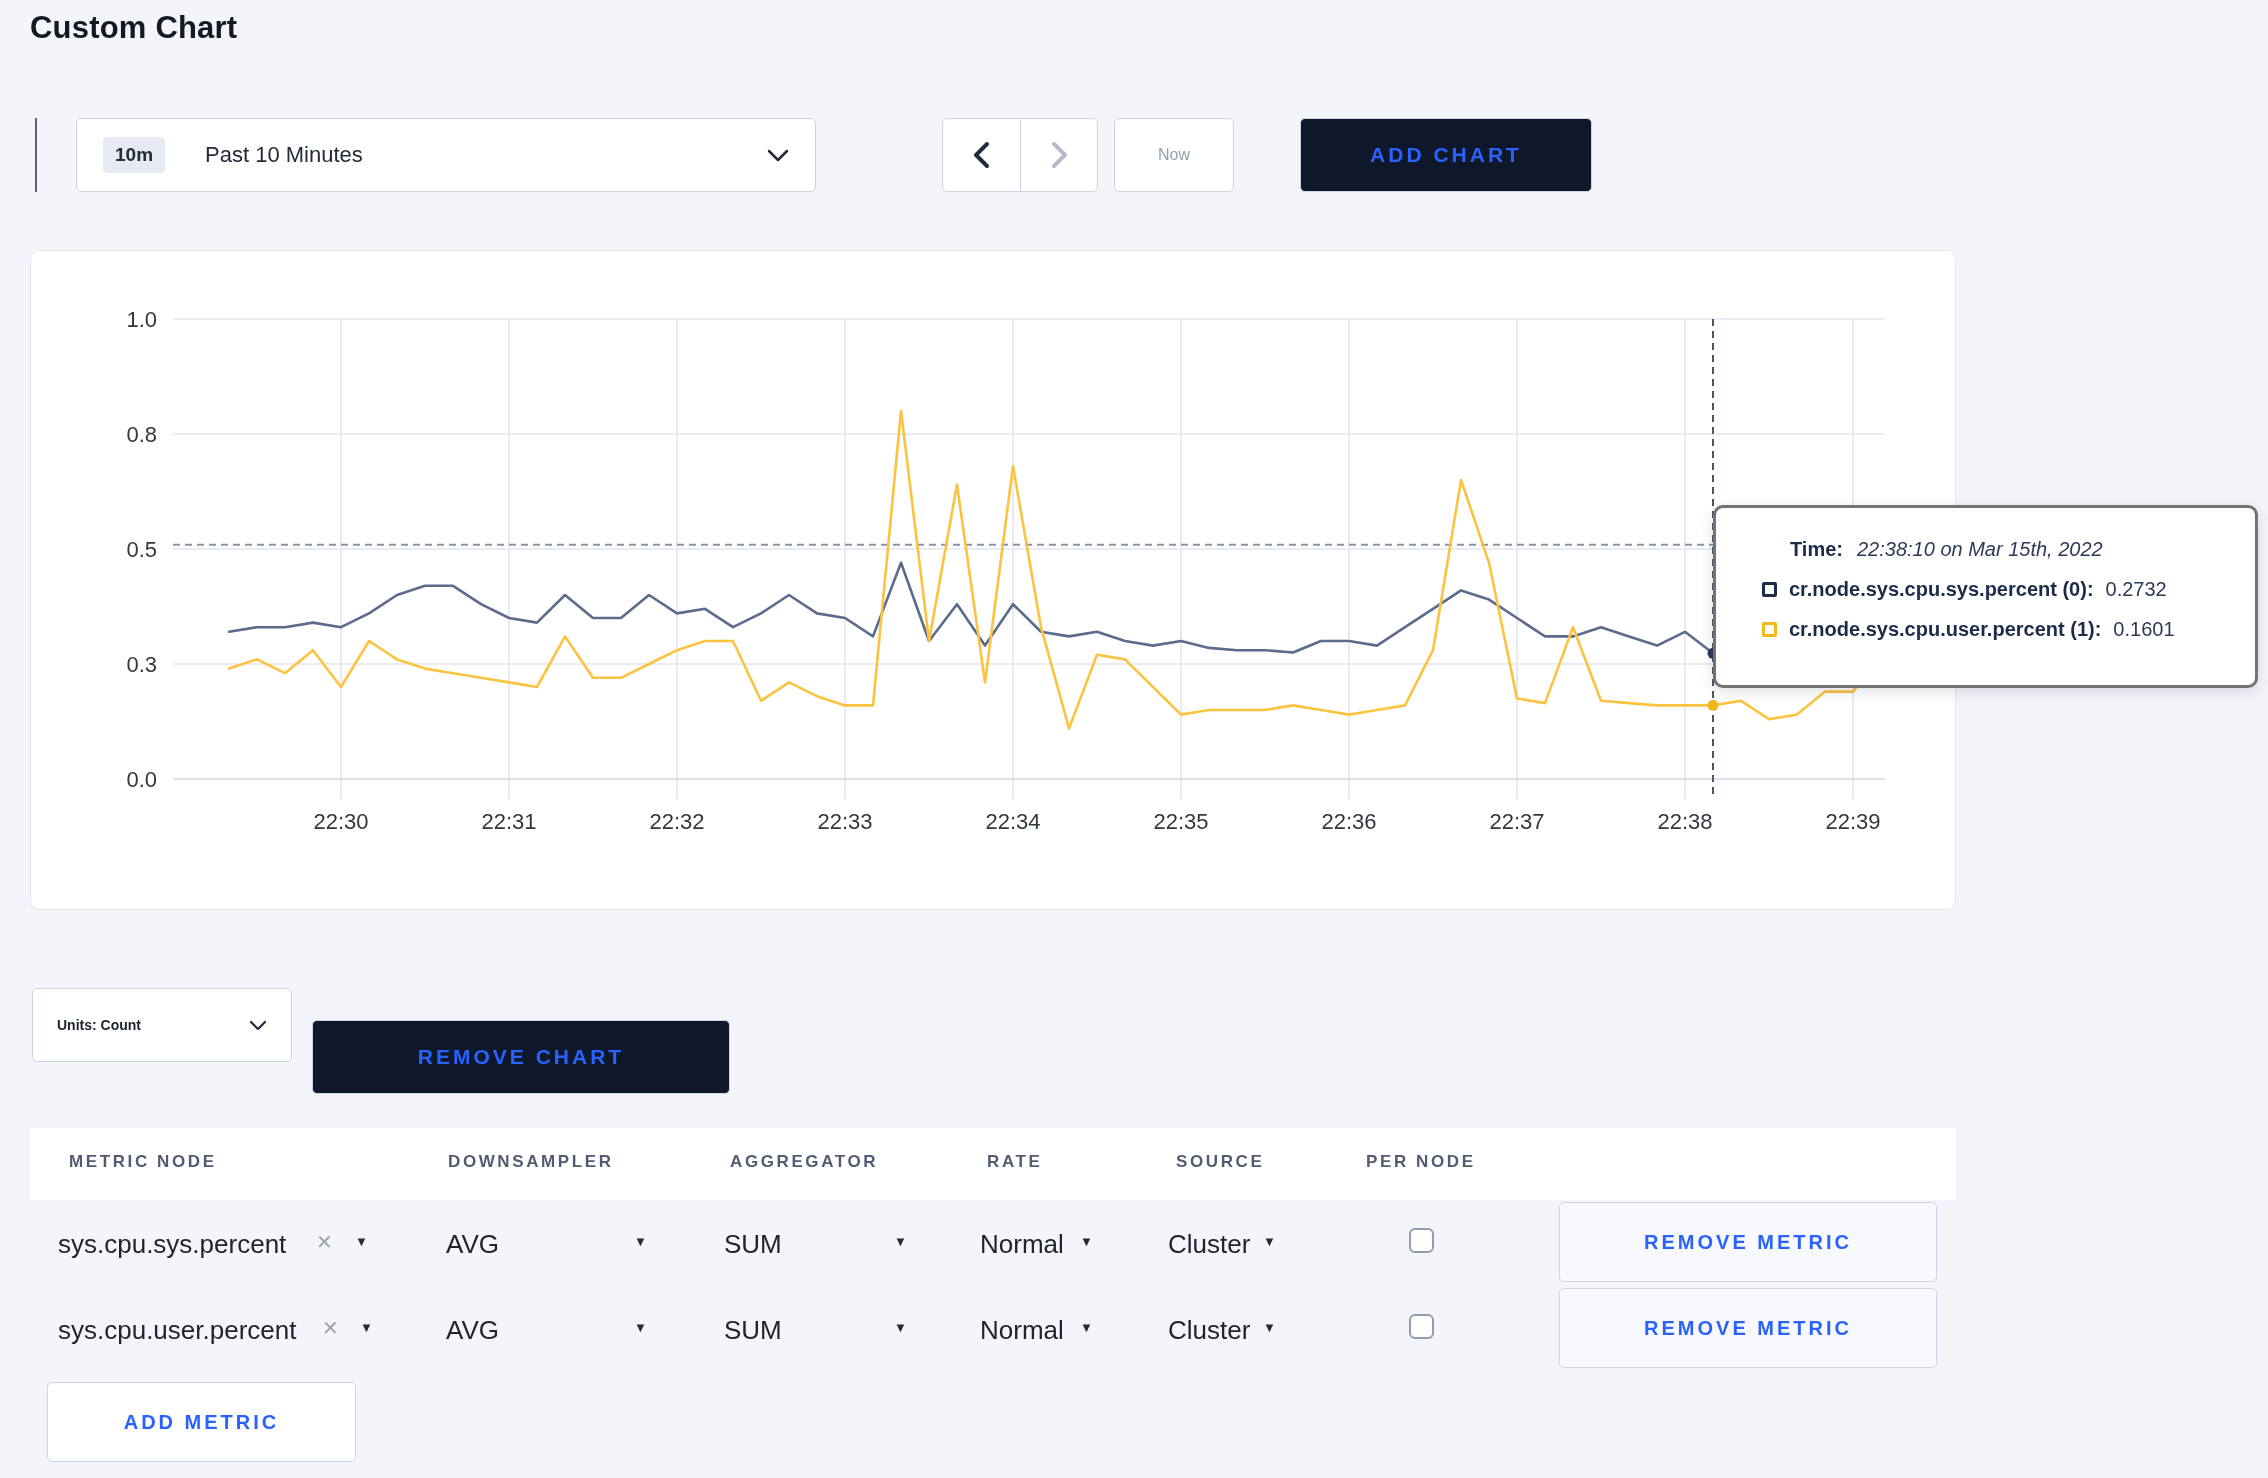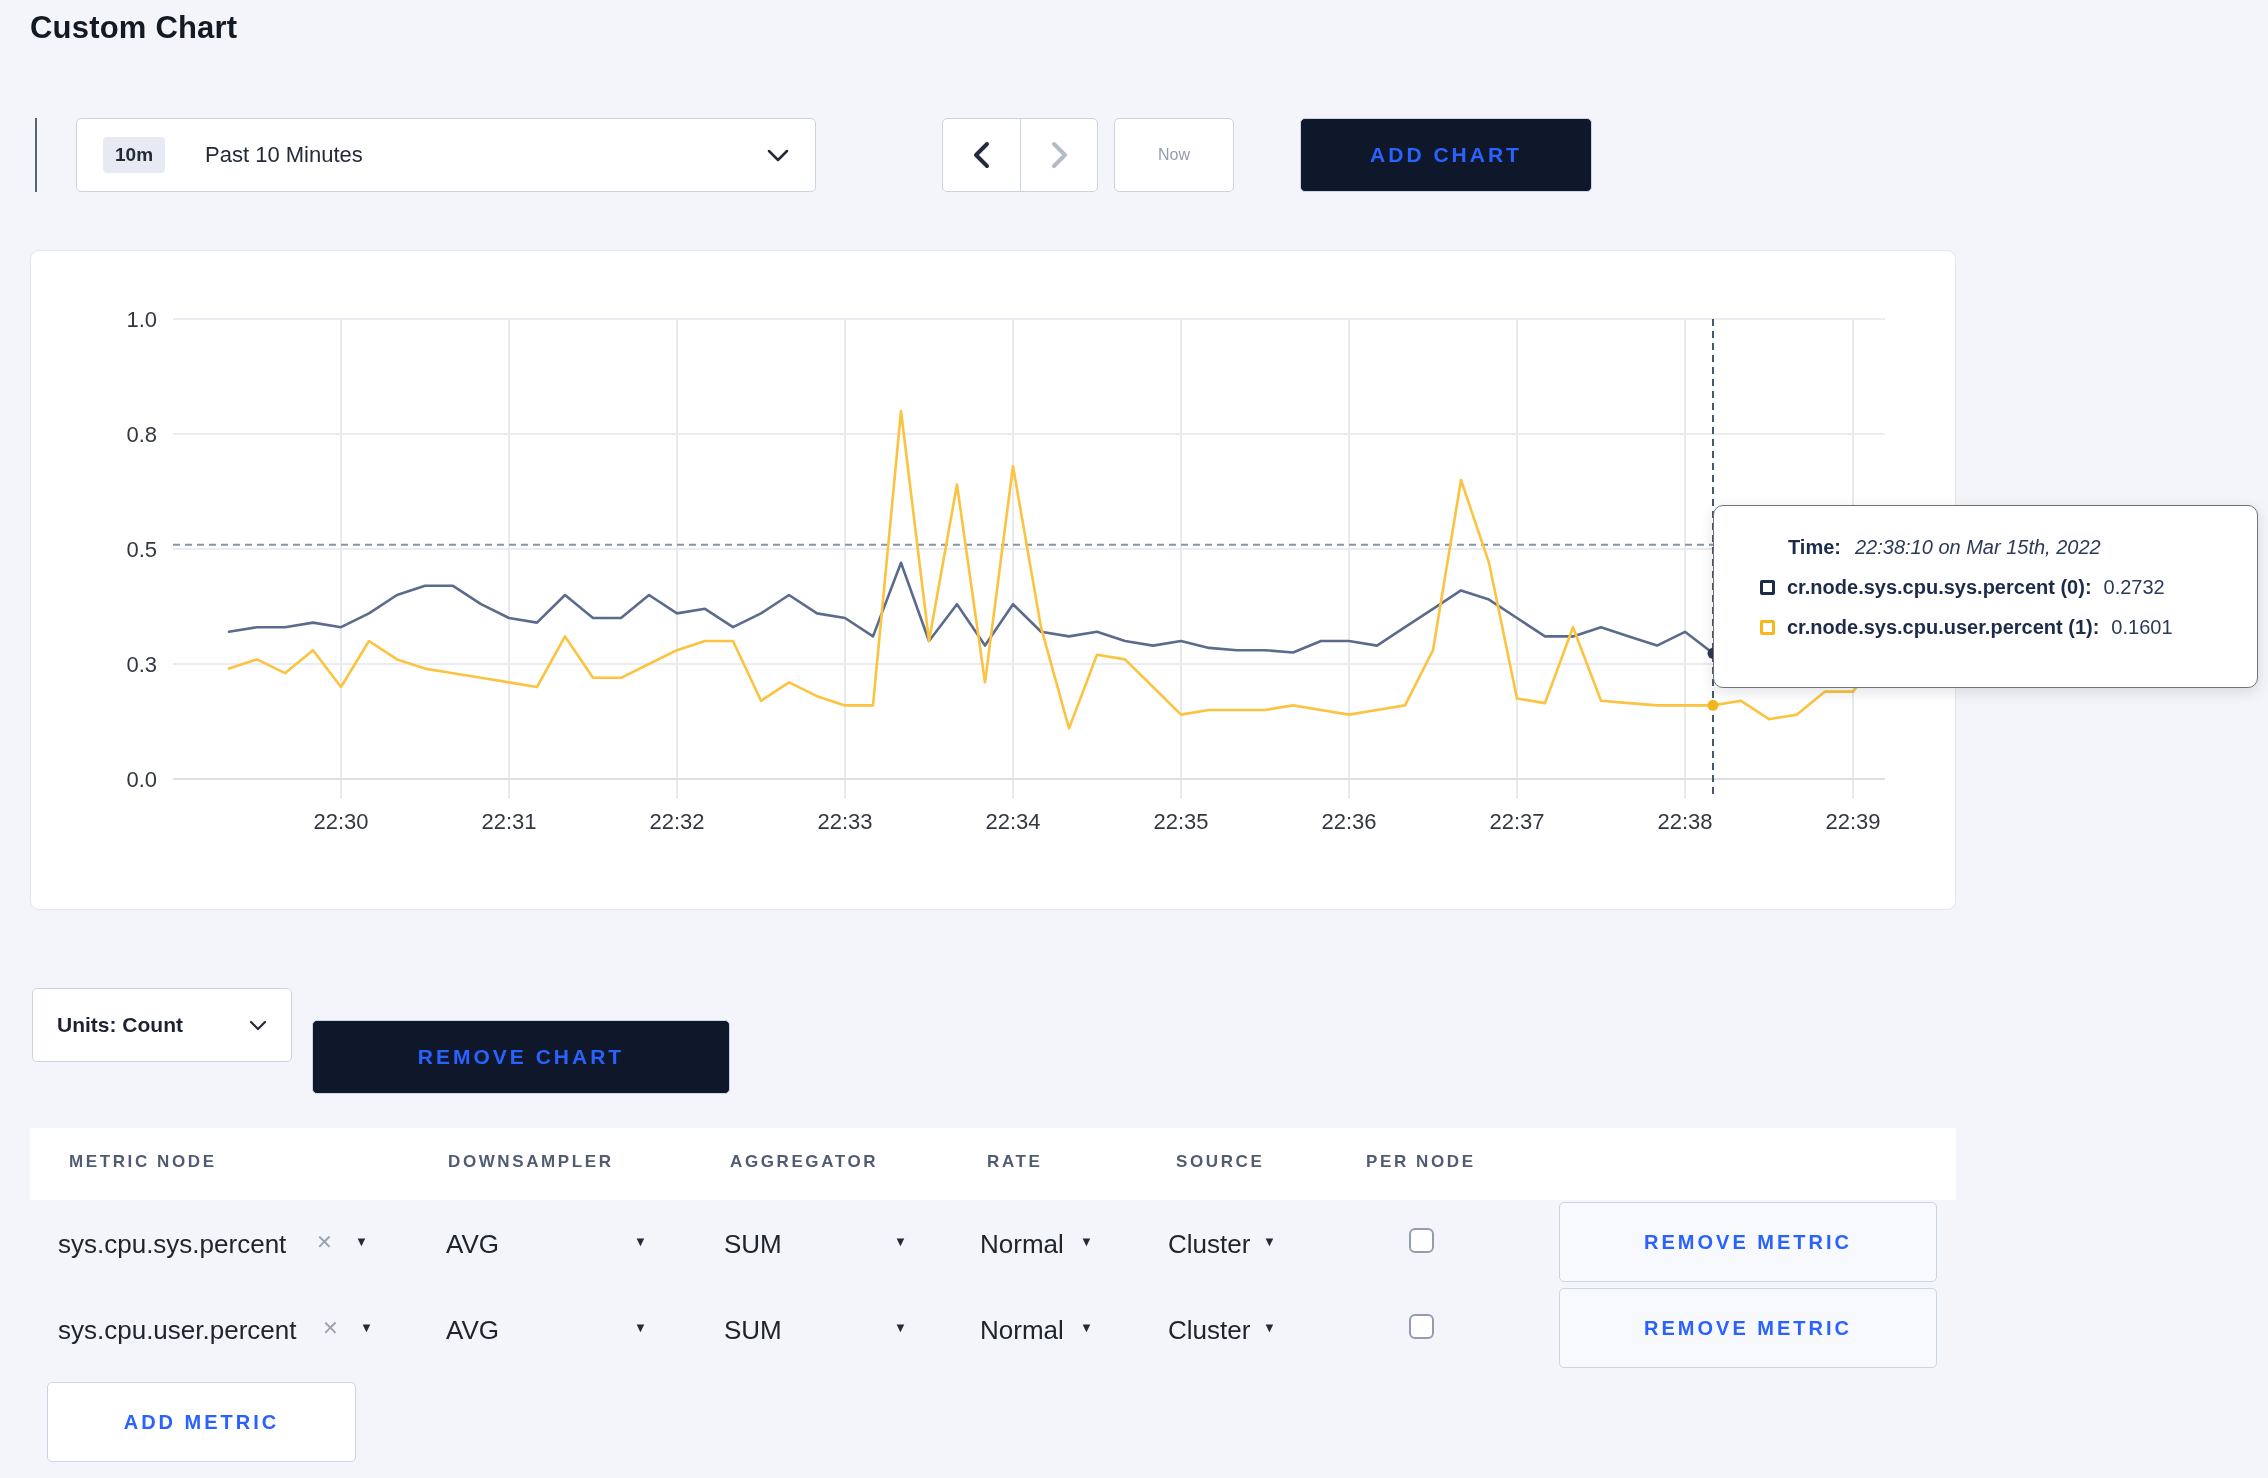--- a/index.html
+++ b/index.html
@@ -26,32 +26,32 @@
   #now-button { left:1114px; width:120px; justify-content:center; font-size:16px; color:#939cae; cursor:default; }
   .blue-btn { background:#0f172a; border:1px solid #ccd5e6; border-radius:5px; color:#2962ff; font-weight:700; letter-spacing:3px; display:flex; align-items:center; justify-content:center; cursor:pointer; }
   #add-chart-button { left:1300px; top:118px; width:292px; height:74px; font-size:21px; }
 
   
   #chart-card { left:30px; top:250px; width:1926px; height:660px; background:#fff; border:1px solid #e3e6ee; border-radius:9px; }
   #chart-svg { position:absolute; left:0; top:0; }
   #chart-svg text { font-family:"Liberation Sans","DejaVu Sans",sans-serif; font-size:22px; fill:#33373f; }
 
   
-  #chart-tooltip { left:1713px; top:505px; width:545px; height:183px; background:#fff; border:1px solid #737373;
+  #chart-tooltip { left:1713px; top:505px; width:545px; height:183px; background:#fff; border:3px solid #737373;
     border-radius:10px; box-shadow:0 4px 14px rgba(40,50,80,.14); padding:30px 0 0 46px; z-index:5; }
   .tt-row { display:flex; align-items:center; margin-bottom:17px; font-size:20px; }
   .tt-time-label { font-weight:700; color:#1d2b4a; margin-left:28px; }
   .tt-time-value { color:#2c3a57; margin-left:14px;font-style:italic; }
   .tt-swatch { width:15px; height:15px; border:3px solid; border-radius:2px; margin-right:12px; flex:none; }
   .tt-label { font-weight:700; color:#1d2b4a; }
   .tt-value { color:#2c3a57; margin-left:12px; }
 
   
   #units-select { left:32px; width:260px; top:988px; padding:0 24px; justify-content:space-between; cursor:pointer; }
-  #units-select .txt { font-weight:700; font-size:21px; color:#1b2230; }
+  #units-select .txt { font-weight:700; font-size:14px; color:#1b2230; }
   #remove-chart-button { left:312px; top:1020px; width:418px; height:74px; font-size:21px; }
 
   
   #table-header-band { left:30px; top:1128px; width:1926px; height:72px; background:#fff; }
   .th { position:absolute; top:1152px; font-size:17px; font-weight:700; letter-spacing:2.6px; color:#515c72; }
   .cell-text { position:absolute; font-size:26px; color:#20242d; }
   .x-icon { position:absolute; font-size:20px; color:#9ba3b0; cursor:pointer; }
   .caret { position:absolute; font-size:13px; color:#232a38; cursor:pointer; }
   .checkbox { position:absolute; width:25px; height:25px; background:#fff; border:2px solid #949db0; border-radius:6px; cursor:pointer; }
   .remove-metric { left:1559px; width:378px; height:80px; font-size:20px; background:#f8f9fc; position:absolute; }

